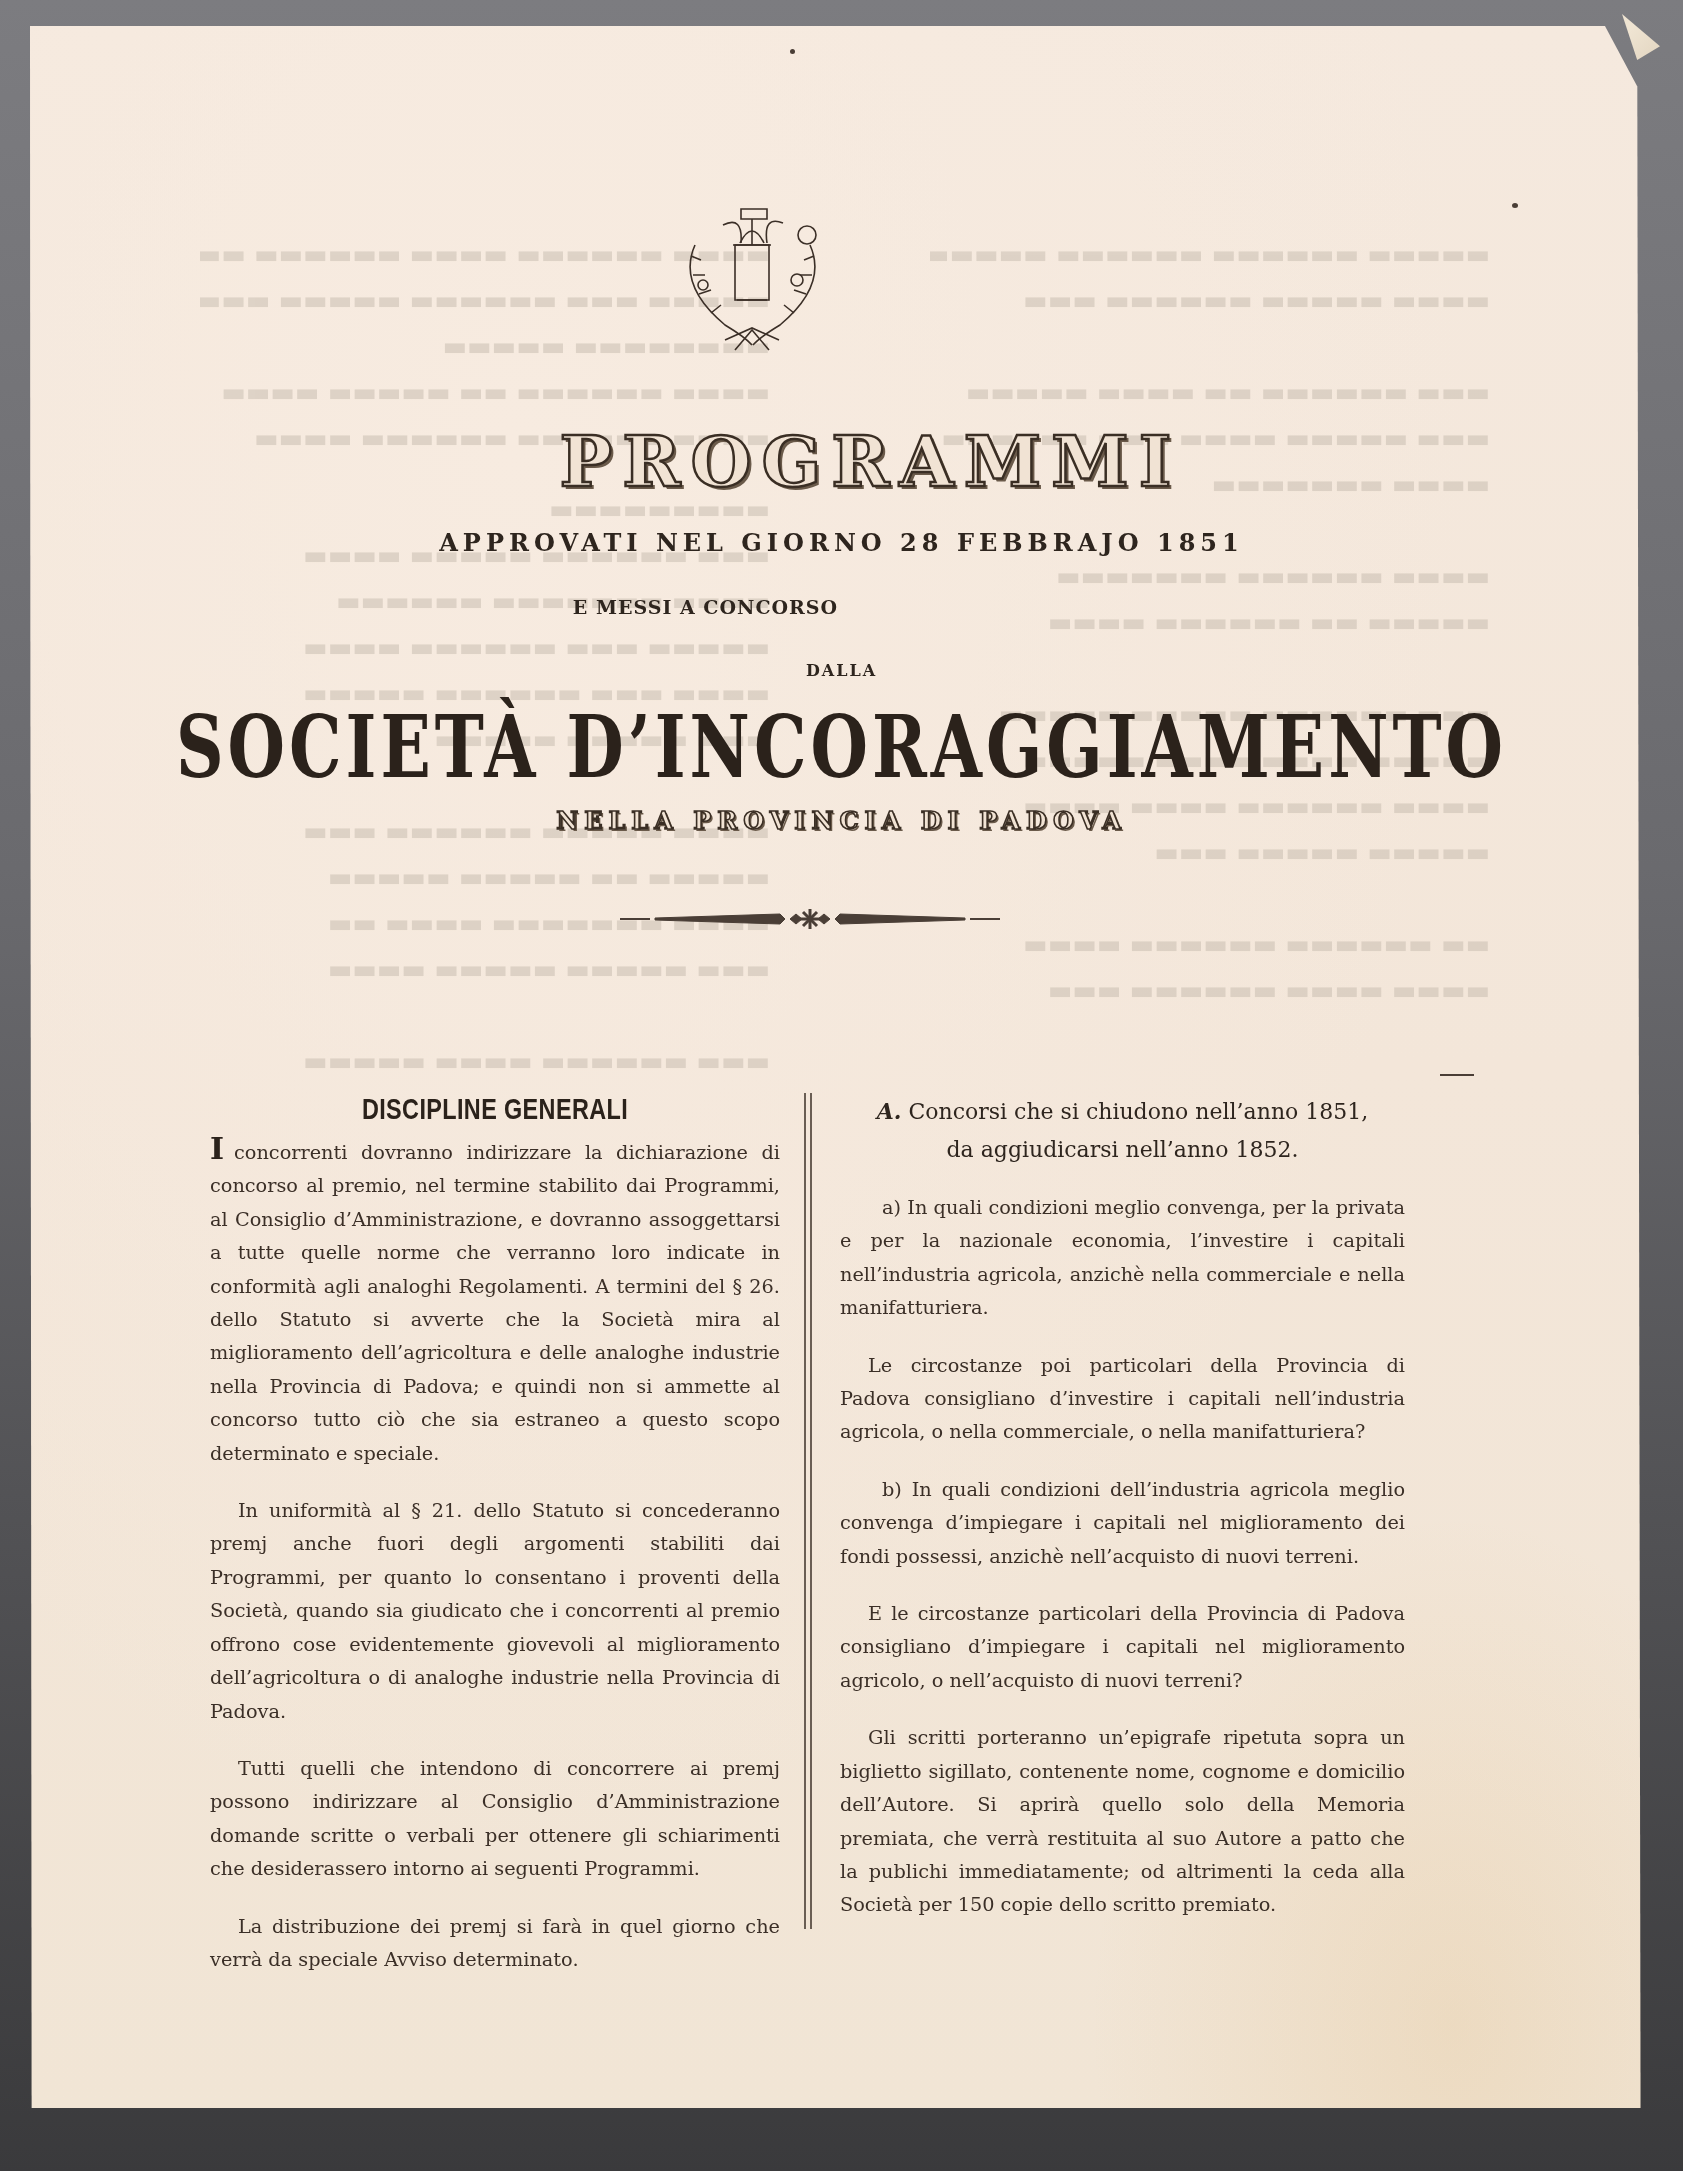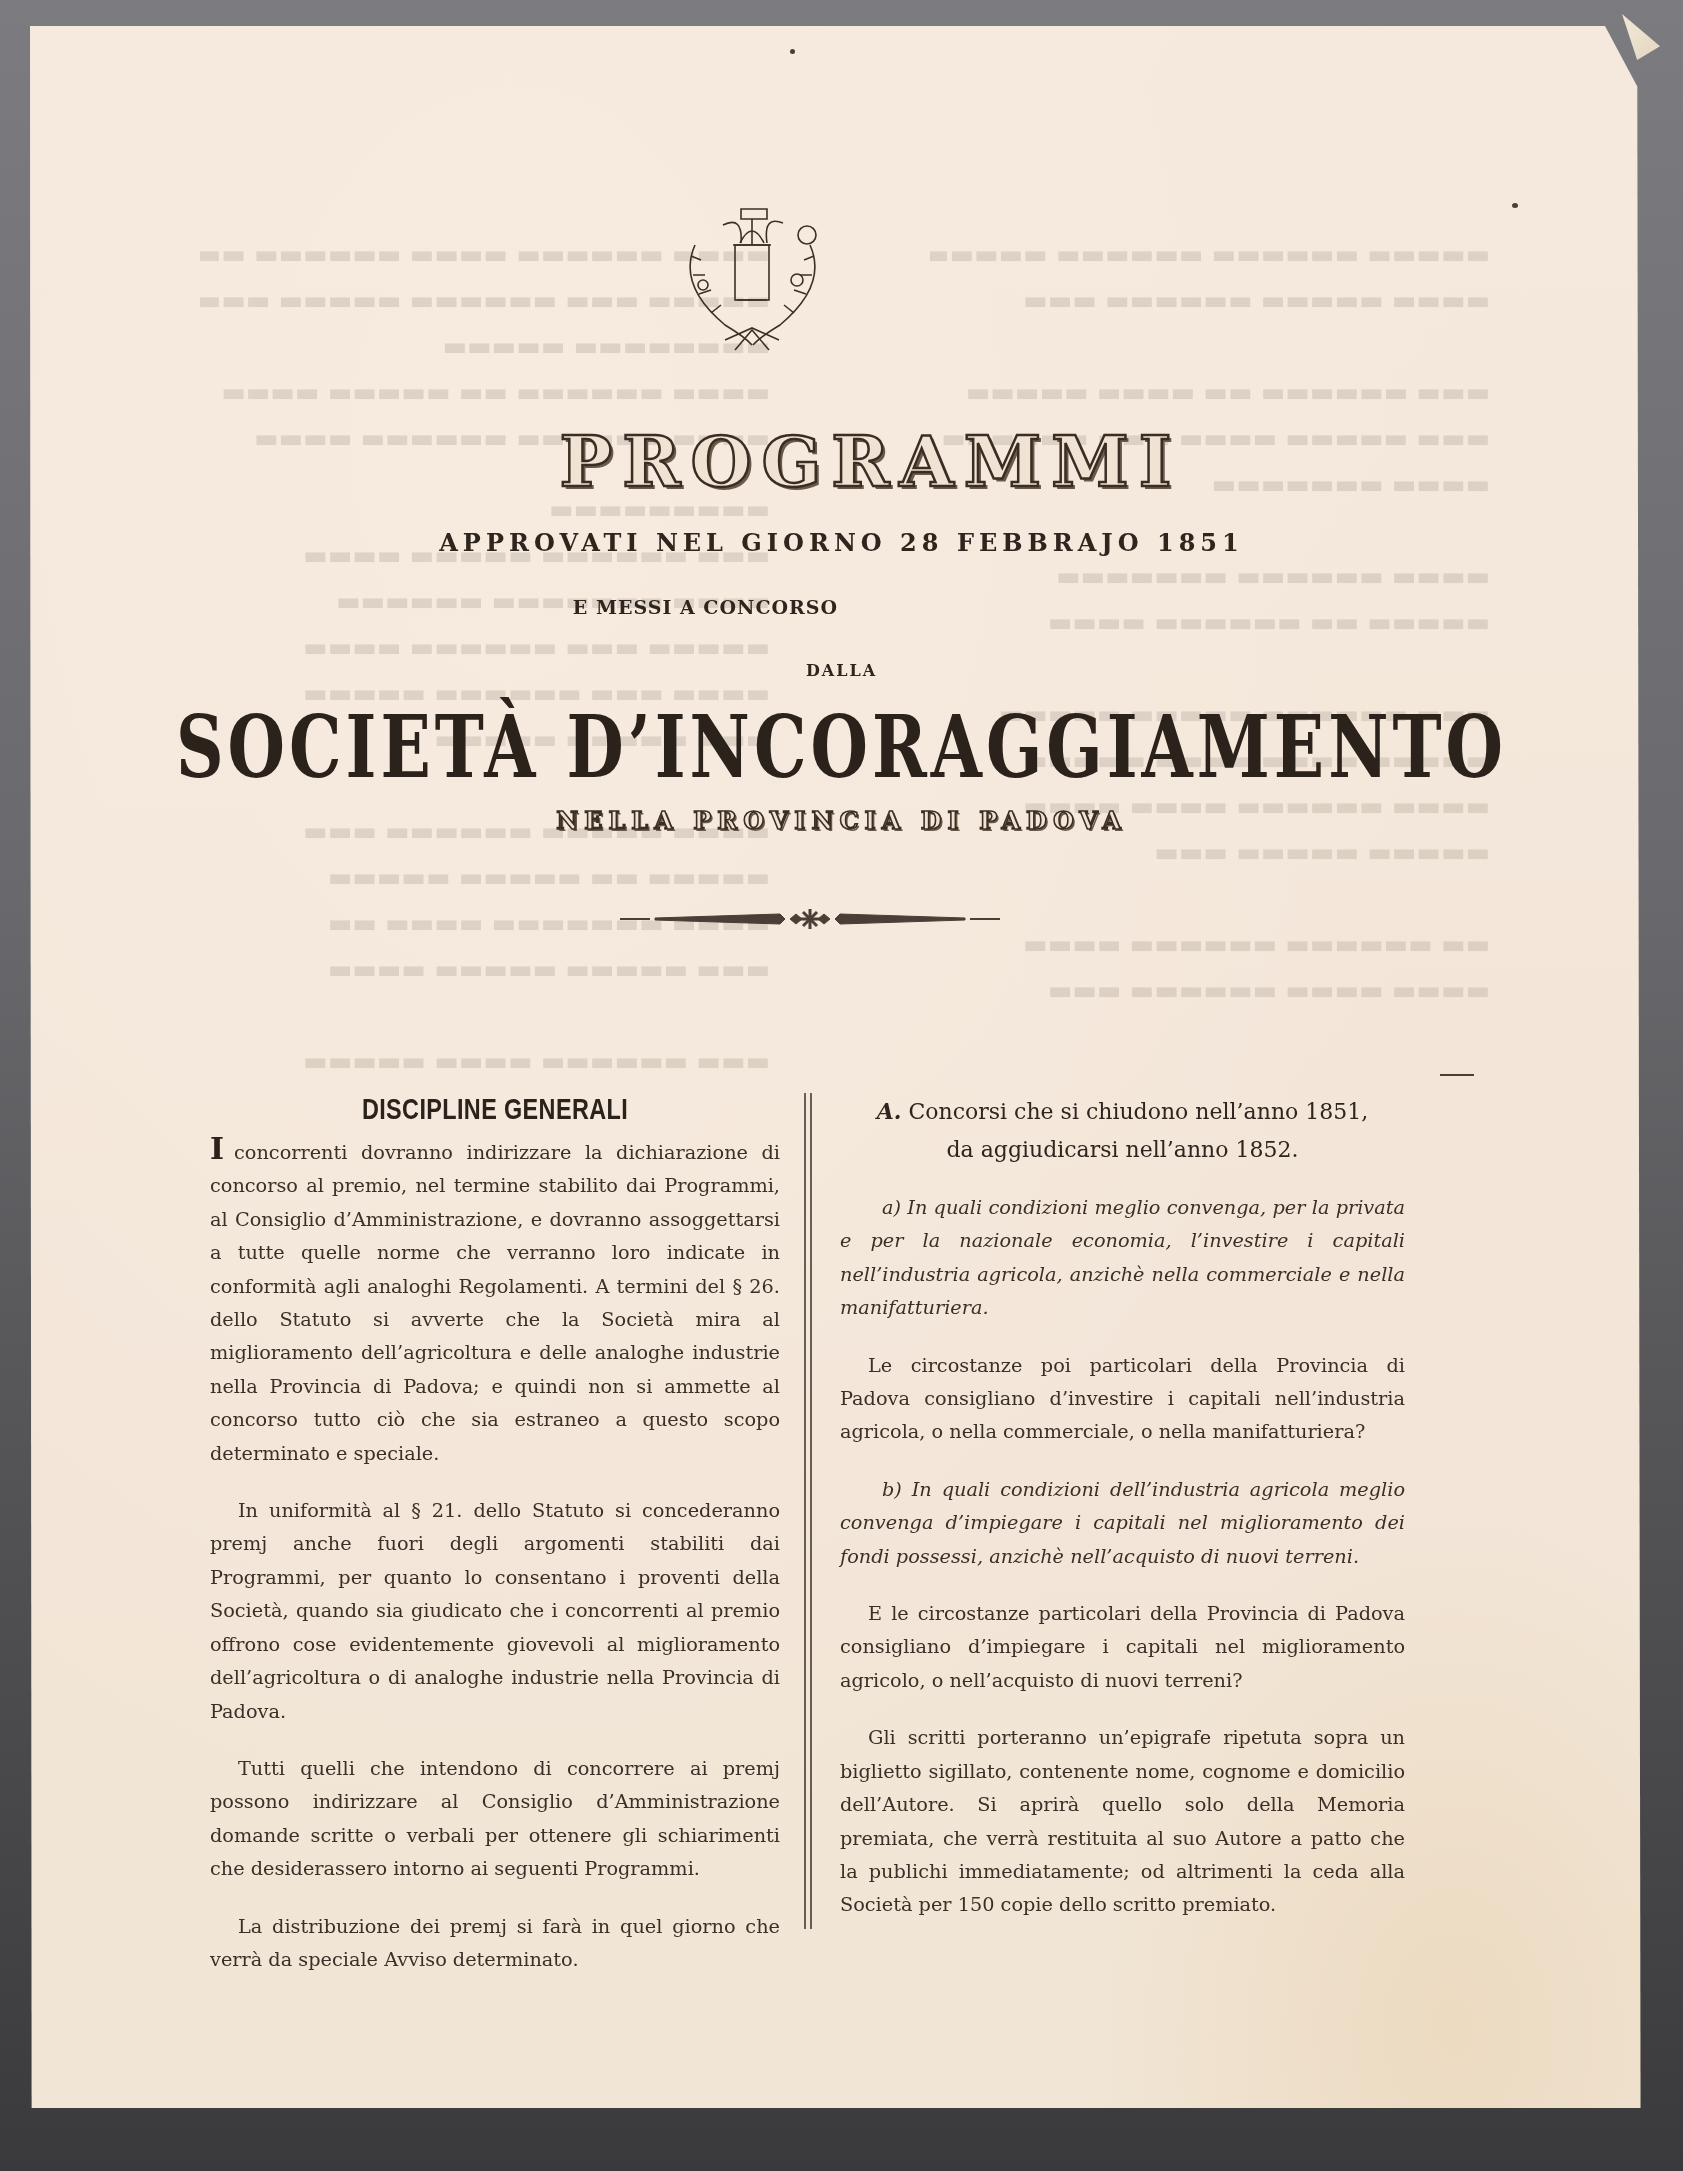--- a/index.html
+++ b/index.html
@@ -64,21 +64,21 @@
   .indent { text-indent:28px; }
   .heading-disc {
     text-align:center; font-family:"Liberation Sans Narrow","Liberation Sans",sans-serif; font-weight:bold;
     font-size:30px; letter-spacing:0.5px; color:#2b221b; margin:0 0 10px 0;
     transform: scaleX(0.78); transform-origin:center; white-space:nowrap;
   }
   .dropcap { font-weight:bold; font-size:30px; line-height:26px; color:#2b221b; margin-right:10px; }
   .heading-A { text-align:center; font-size:22px; line-height:38px; color:#2e251e; margin-bottom:22px; }
   .heading-A i { font-style:italic; font-weight:bold; }
   .bullet-dot { position:absolute; left:-18px; width:6px; height:6px; border-radius:50%; background:#4a3e36; }
-  .sub-indent { text-indent:42px;font-style:italic; }
+  .sub-indent { text-indent:42px; }
   .mark { position:absolute; background:#4a3e36; }
 </style>
 </head>
 <body>
 
 <div class="page">
 
   <div class="bleed" style="left:170px;top:205px;width:570px;height:230px;">
     ▬▬▬▬ ▬▬▬▬▬▬ ▬▬▬▬ ▬▬▬▬▬▬ ▬▬▬▬<br>▬▬▬▬▬ ▬▬▬ ▬▬▬▬▬▬ ▬▬▬▬▬ ▬▬▬<br>▬▬▬▬▬▬▬▬ ▬▬▬▬▬<br>▬▬▬▬ ▬▬▬▬▬▬ ▬▬ ▬▬▬▬▬ ▬▬▬▬<br>▬▬▬▬ ▬▬▬▬▬▬ ▬▬▬▬▬▬ ▬▬▬▬
   </div>

